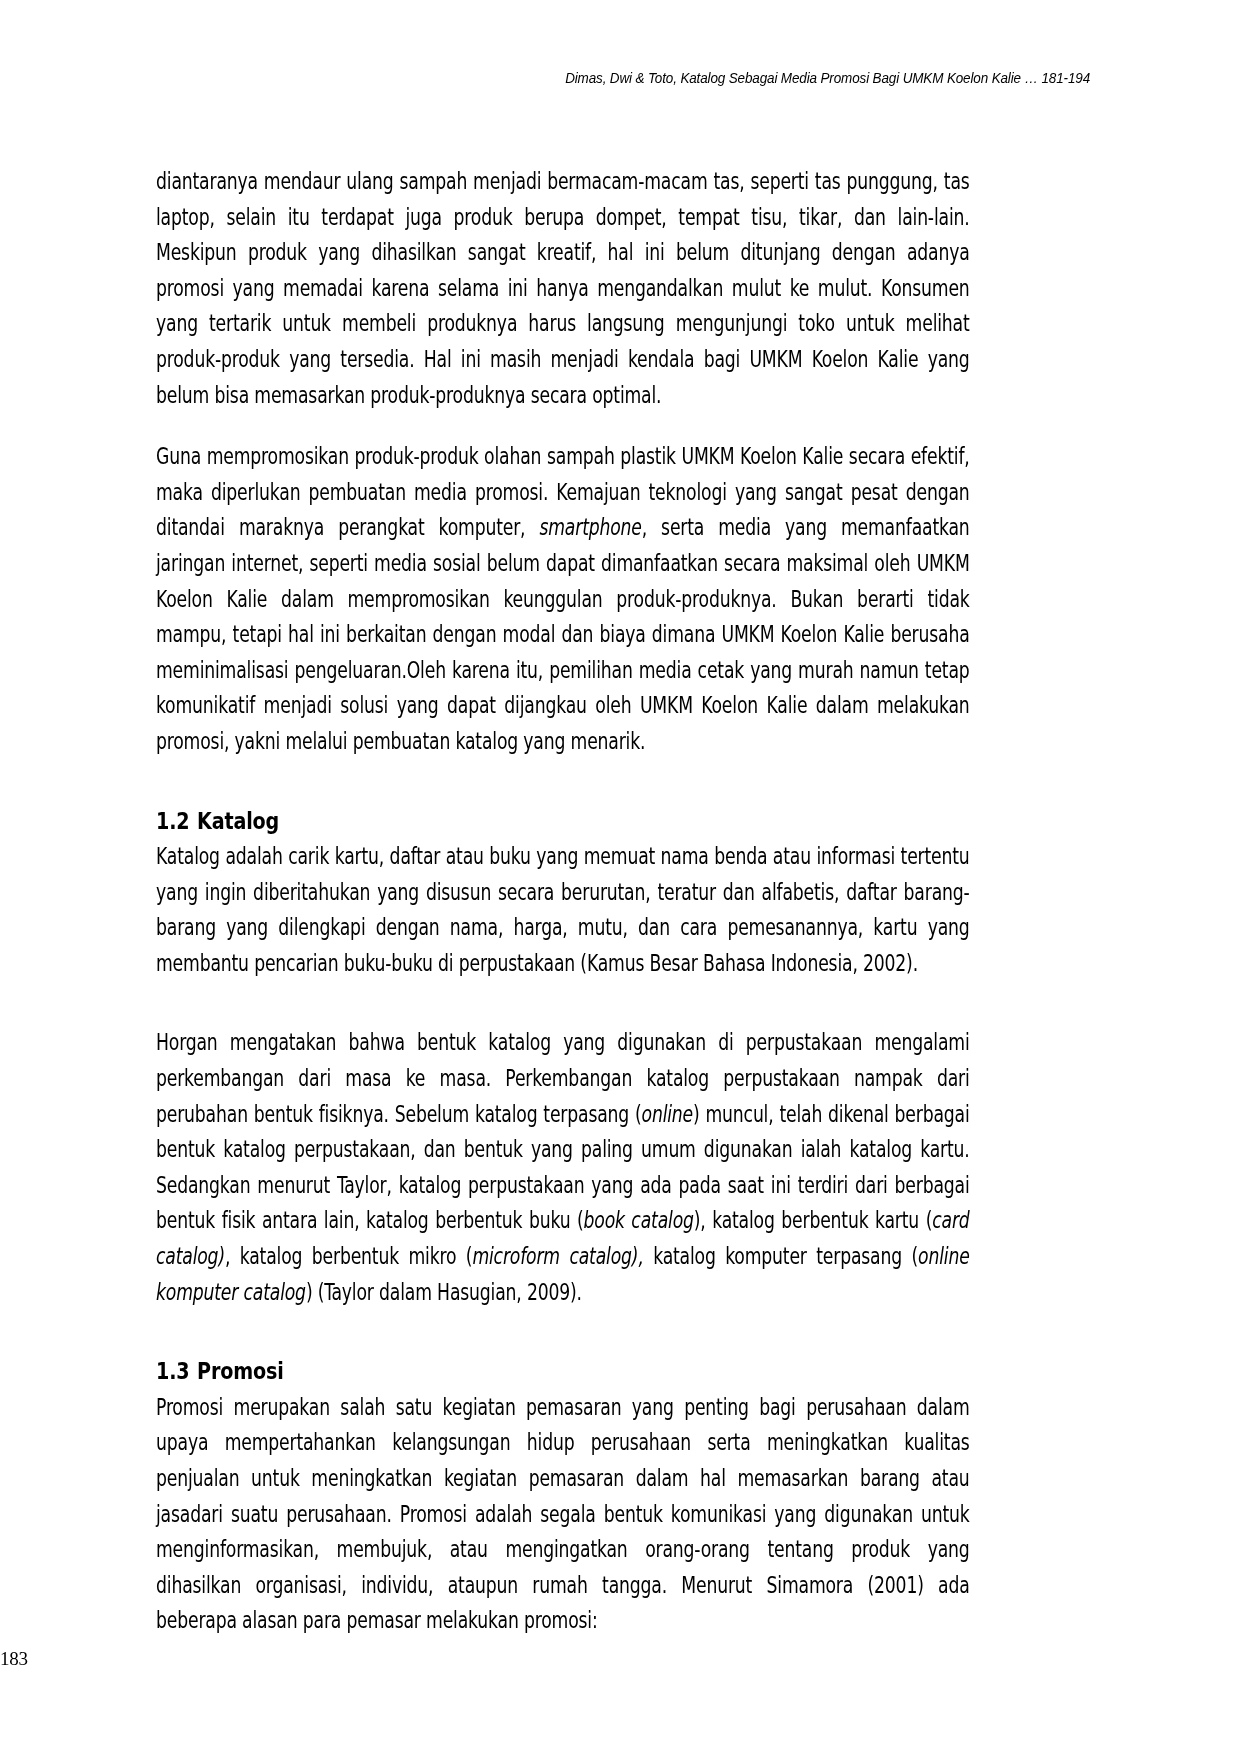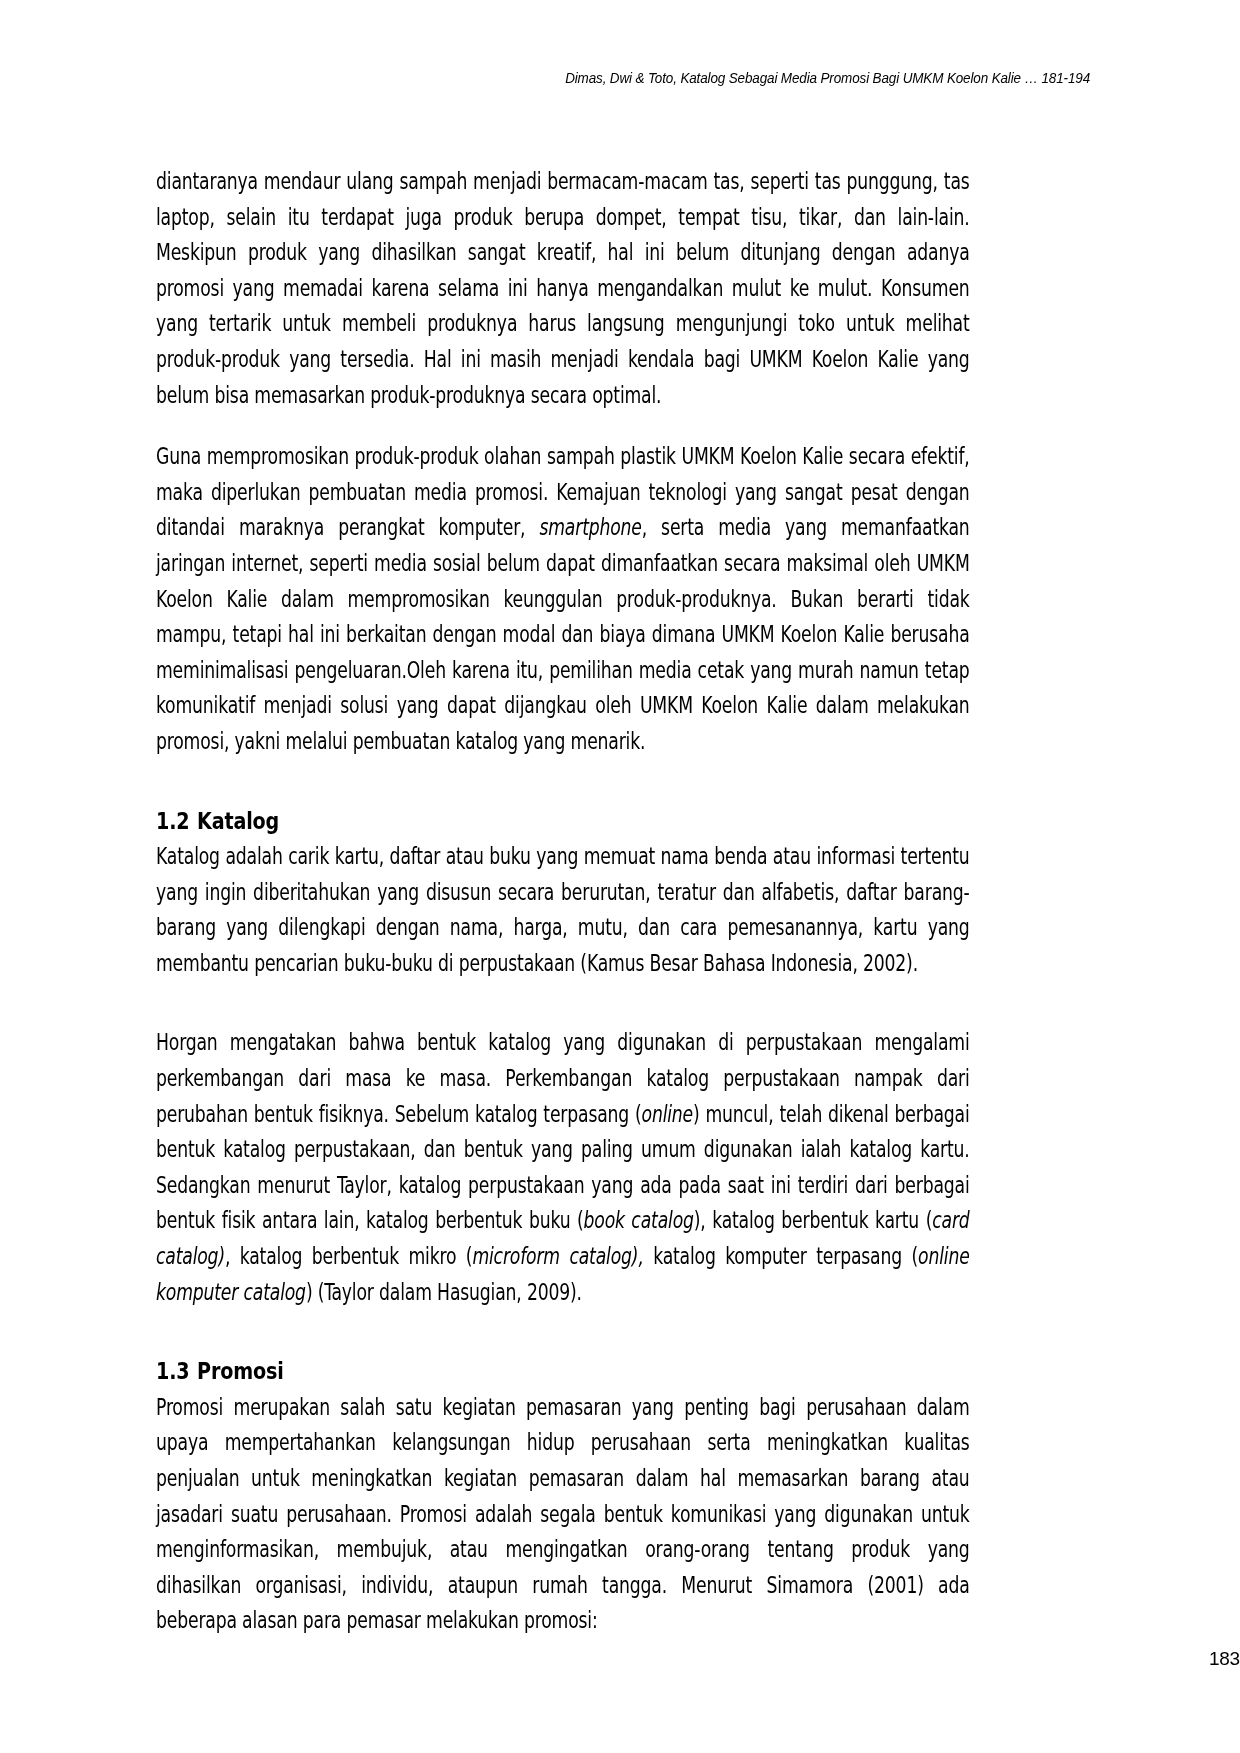--- a/index.html
+++ b/index.html
@@ -83,24 +83,24 @@
   }
 
   .spacer-sm { height: 18px; }
 
   
   .page-number {
     position: absolute;
     left: 0;
     right: 0;
     top: 1640px;
-    text-align: right;
+    text-align: left;
     font-size: 19px;
     letter-spacing: -0.2px;
-    font-family: Liberation Sans, sans-serif;
+    font-family: Liberation Serif, serif;
   }
 </style>
 </head>
 <body>
 
 <div class="page">
 
   <div class="running-header">Dimas, Dwi &amp; Toto, Katalog Sebagai Media Promosi Bagi UMKM Koelon Kalie … 181-194</div>
 
   <div class="content">

